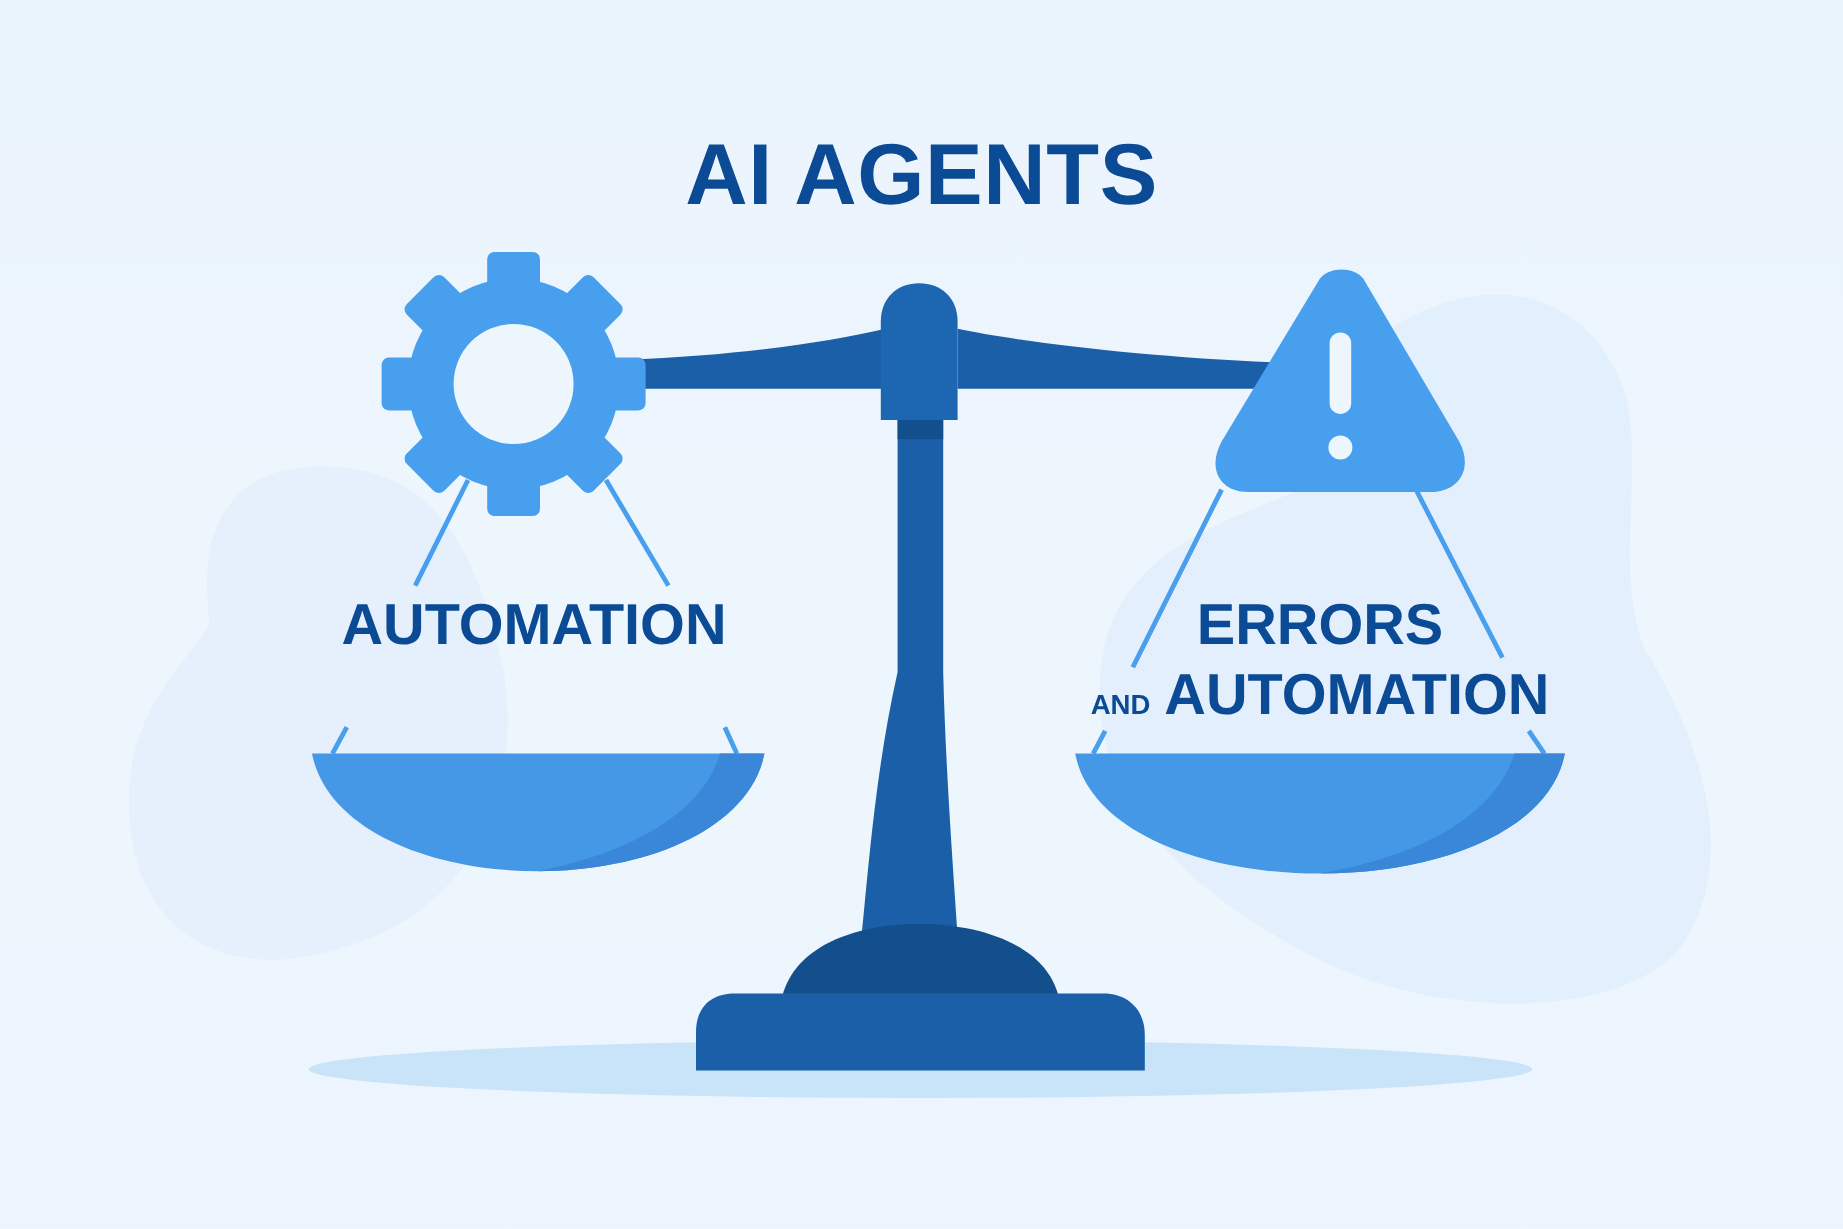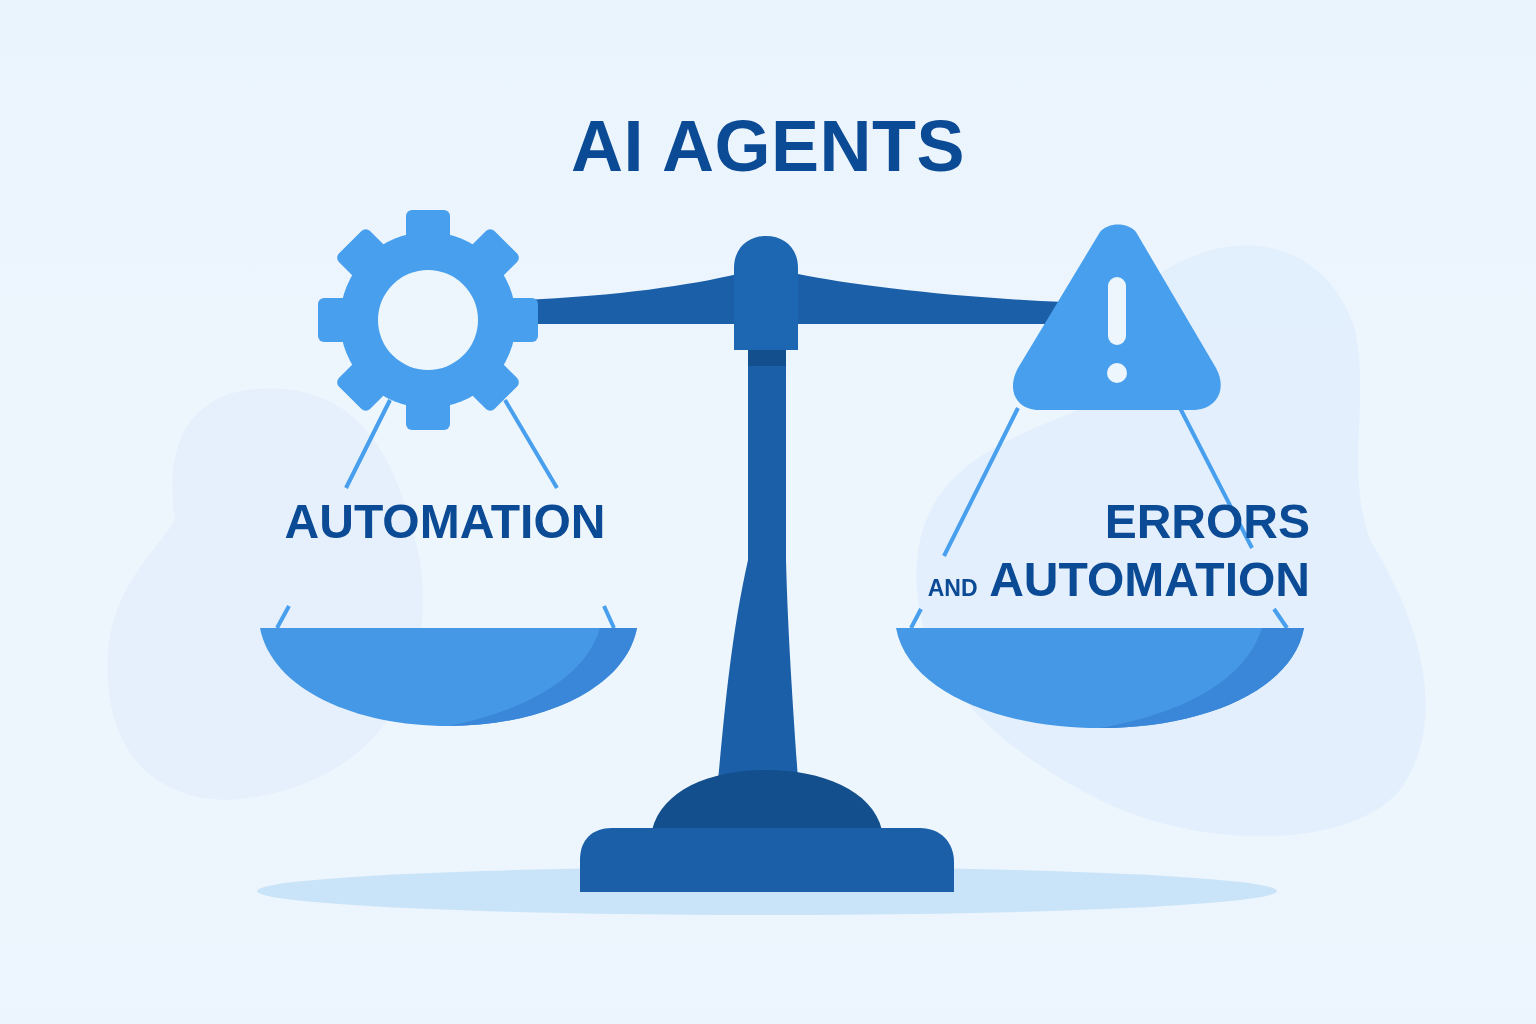--- a/index.html
+++ b/index.html
@@ -13,21 +13,21 @@
   .title {
     position: absolute; left: 0; width: 1536px; top: 104px;
     text-align: center; font-weight: 700; font-size: 72px; color: #0b4a94;
     letter-spacing: 0.5px; line-height: 84px;
   }
   .pan-label {
     position: absolute; text-align: center; font-weight: 700; color: #0b4a94;
     font-size: 48px; line-height: 58px; white-space: nowrap;
   }
   .pan-label.left { left: 250px; width: 390px; top: 493px; }
-  .pan-label.right { left: 890px; width: 420px; top: 493px; text-align: right; }
+  .pan-label.right { left: 890px; width: 420px; top: 493px; }
   .pan-label .small { font-size: 23px; }
   svg { position: absolute; left: 0; top: 0; }
 </style>
 </head>
 <body>
 
 <div class="stage">
 
   <svg width="1536" height="1024" viewBox="0 0 1536 1024">
 

